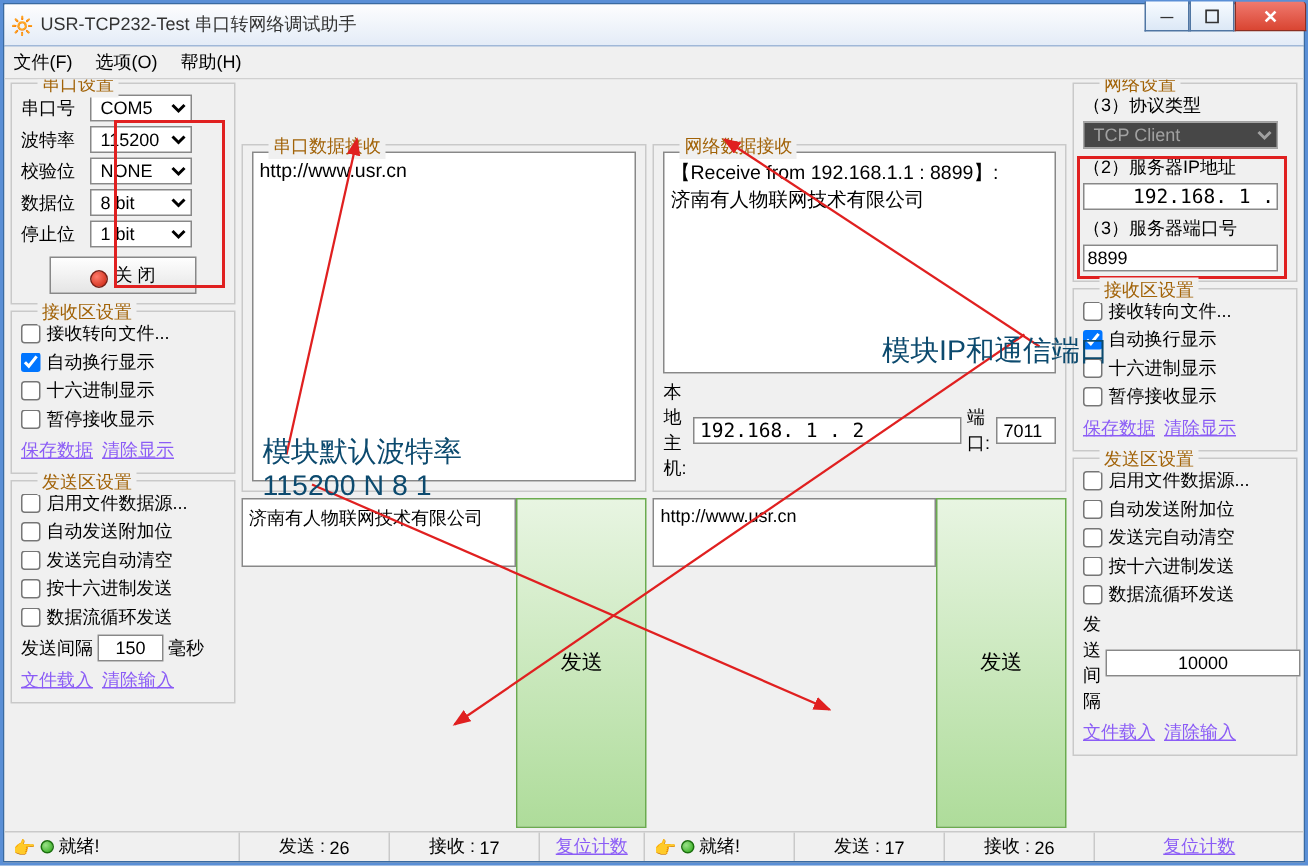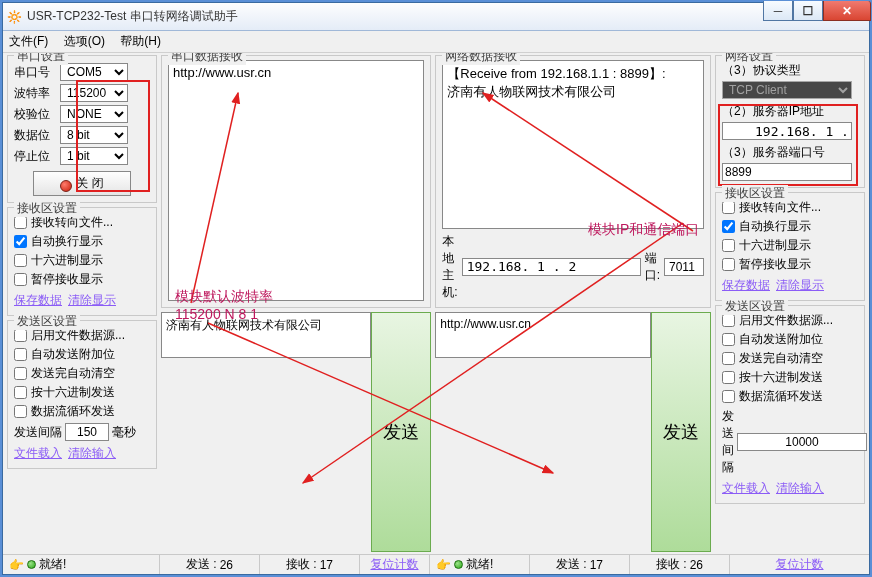--- a/index.html
+++ b/index.html
@@ -9,47 +9,47 @@
 .titlebar .icon { width: 16px; height: 16px; margin-right: 4px; display:inline-flex; align-items:center; justify-content:center; }
 .titlebar .title { flex: 1; color: #333; font-size: 12px; }
 .winbtns { position: absolute; right: -2px; top: -2px; display: flex; }
 .winbtn { width: 30px; height: 20px; border: 1px solid #5076a3; border-top:none; display: flex; align-items: center; justify-content: center; font-weight: bold; color: #333; background: linear-gradient(#f7fbff,#dce8f6); }
 .winbtn.close { width: 48px; background: linear-gradient(#f07a6f,#d94532); color: #fff; border-color:#8b2f22; border-top-right-radius:3px;}
 .menubar { background: #f0f0f0; padding: 2px 6px; border-bottom: 1px solid #d0d0d0; }
 .menubar span { margin-right: 12px; cursor: default; }
 .content { flex: 1; display: flex; padding: 2px 4px; gap: 4px; background:#f0f0f0; overflow:hidden; }
 .col { display: flex; flex-direction: column; gap: 4px; }
 .col.left, .col.right { width: 150px; }
-.col.mid { flex: 1; }
+.col.mid { flex: 1; margin-top: 41px; }
 .group { border: 1px solid #c9c9c9; padding: 4px 6px 6px 6px; position: relative; background:#f0f0f0; }
-.group-title { position: absolute; top: -8px; left: 6px; background: #f0f0f0; padding: 0 3px; color: #404040; font-size:12px; }
+.group-title { position: absolute; top: -8px; left: 17px; background: #f0f0f0; padding: 0 3px; color: #a16207; font-size:12px; }
 .row { display: flex; align-items: center; margin: 3px 0; gap: 4px; }
 .row label { width: 42px; color:#000; }
 select, input[type=text] { border: 1px solid #888; background: #fff; height: 18px; font-size: 12px; padding: 0 2px; }
 select { width: 68px; }
 .btn { border: 1px solid #888; background: linear-gradient(#fefefe,#e5e5e5); padding: 3px 26px; cursor: pointer; display:inline-flex; align-items:flex-end; gap:4px; }
 .red-circle { width:12px; height:12px; border-radius:50%; background: radial-gradient(circle at 35% 35%, #ff7b6b, #c81e0a); border:1px solid #7a2017; display:inline-block; }
 .chk { display:flex; align-items:center; gap:4px; margin:2px 0; }
 .chk input { width:13px; height:13px; }
 .link { color: #8b5cf6; text-decoration: underline; cursor: pointer; }
 .links-row { display:flex; gap:6px; margin-top:4px; }
 .textarea { border:1px solid #888; background:#fff; flex:1; padding:4px; font-size:13px; overflow:auto; white-space:pre-wrap; }
 .mid-top { flex:1; display:flex; gap:4px; }
 .mid-col { flex:1; display:flex; flex-direction:column; }
 .sendbox { flex:1; display:flex; border:0; }
 .sendbox .txt { flex:1; border:1px solid #888; background:#fff; padding:4px; height:46px; }
-.sendbtn { width:60px; background: linear-gradient(#e8f5e2,#aedc9a); border:1px solid #6bab4f; font-size:18px; display:flex; align-items:center; justify-content:center; }
+.sendbtn { width:87px; background: linear-gradient(#e8f5e2,#aedc9a); border:1px solid #6bab4f; font-size:14px; display:flex; align-items:center; justify-content:center; }
 .localhost-row { display:flex; align-items:center; gap:4px; margin-top:4px; font-size:12px; }
 .localhost-row input { border:1px solid #888; background:#fff; padding:2px 4px; }
 .statusbar { height:20px; background:#f0f0f0; border-top:1px solid #c9c9c9; display:flex; font-size:12px; }
 .statusbar .cell { border-left:1px solid #c9c9c9; padding:2px 6px; display:flex; align-items:center; gap:3px; }
 .statusbar .cell:first-child { border-left:none; }
 .ready-dot { width:9px; height:9px; border-radius:50%; background: radial-gradient(circle at 35% 35%,#9be289,#2aa815); border:1px solid #1b6f0e; display:inline-block; }
 .redbox { border:2px solid #e02020; position:absolute; pointer-events:none; }
-.annot { color:#be185d; font-size:14px; position:absolute; }
+.annot { color:#0c4a6e; font-size:19px; position:absolute; }
 .annot-svg { position:absolute; top:0; left:0; width:100%; height:100%; pointer-events:none; }
 .interval-row { display:flex; align-items:center; gap:3px; margin:3px 0; }
 .interval-row input { width:44px; text-align:center; }
 .right .group select, .right .group input[type=text] { width: 130px; }
 .serial-box { position:relative; }
 </style>
 </head>
 <body>
 
 <div class="window">

